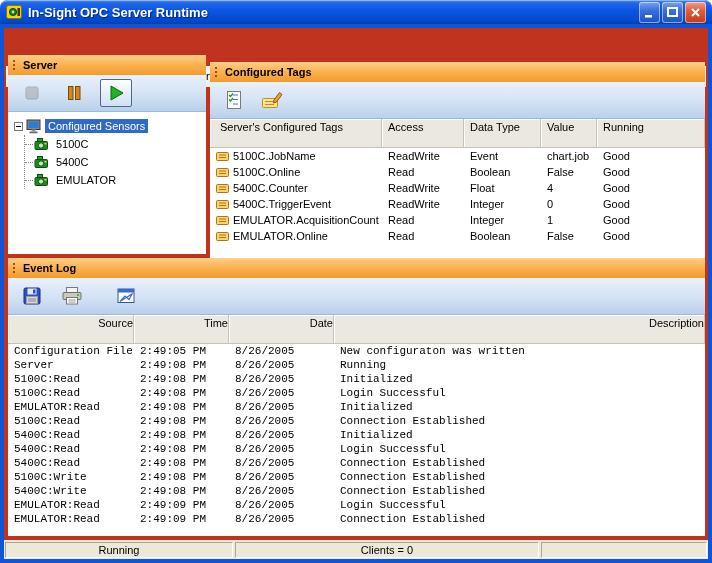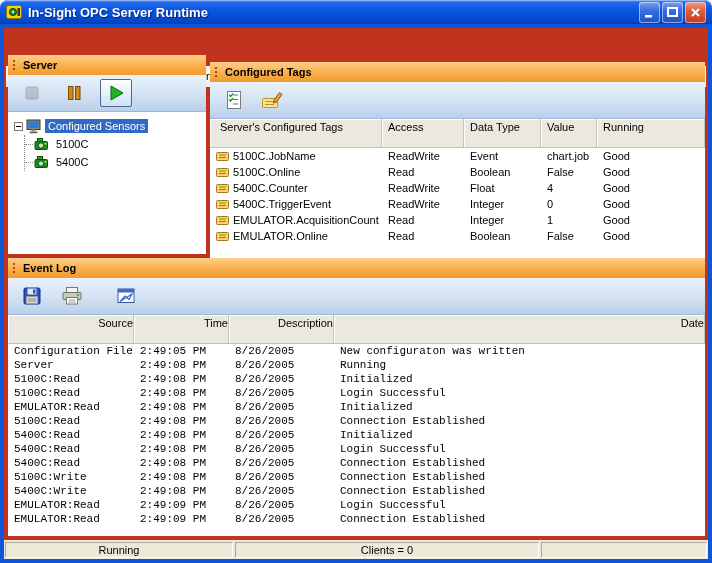--- a/index.html
+++ b/index.html
@@ -207,20 +207,32 @@
       <svg width="15" height="14" viewBox="0 0 15 14">
         <rect x="3.5" y="1.5" width="5" height="3.5" fill="#2aa02a" stroke="#0c4f0c"></rect>
         <rect x="1" y="4.5" width="12.5" height="8" rx="1" fill="#1f8a1f" stroke="#0c4f0c"></rect>
         <circle cx="7" cy="8.5" r="2.7" fill="#bfe8bf" stroke="#0c4f0c"></circle>
         <rect x="10.5" y="6" width="2" height="1.5" fill="#ffd34d"></rect>
       </svg>
     </span>
     <span class="tree-label">5400C</span>
   </div>
 
+  <div class="tree-child">
+    <span class="tree-hline"></span>
+    <span class="icon">
+      <svg width="15" height="14" viewBox="0 0 15 14">
+        <rect x="3.5" y="1.5" width="5" height="3.5" fill="#2aa02a" stroke="#0c4f0c"></rect>
+        <rect x="1" y="4.5" width="12.5" height="8" rx="1" fill="#1f8a1f" stroke="#0c4f0c"></rect>
+        <circle cx="7" cy="8.5" r="2.7" fill="#bfe8bf" stroke="#0c4f0c"></circle>
+        <rect x="10.5" y="6" width="2" height="1.5" fill="#ffd34d"></rect>
+      </svg>
+    </span>
+    <span class="tree-label">EMULATOR</span>
+  </div>
 </div>
         </div>
       </div>
     </div>
 
     <div class="panel panel-tags">
       <div class="panel-header">
         <span class="grip"></span>
         <span class="panel-title">Configured Tags</span>
       </div>
@@ -399,22 +411,22 @@
               <rect x="2" y="2" width="16" height="3.5" fill="#3a6ad0"></rect>
               <polygon points="4,14.5 9,9 13,12.5 16,7" fill="none" stroke="#3a6ad0" stroke-width="1.2"></polygon>
             </svg>
           </span>
         </span>
       </div>
       <div class="panel-body">
         <div class="tbl-header log-grid">
           <span class="th">Source</span>
           <span class="th">Time</span>
+          <span class="th">Date</span>
           <span class="th">Description</span>
-          <span class="th">Date</span>
         </div>
         <div class="log-rows">
   <div class="trow log-grid">
     <span class="cell">Configuration File</span>
     <span class="cell">2:49:05 PM</span>
     <span class="cell">8/26/2005</span>
     <span class="cell">New configuraton was written</span>
   </div>
 
   <div class="trow log-grid">

